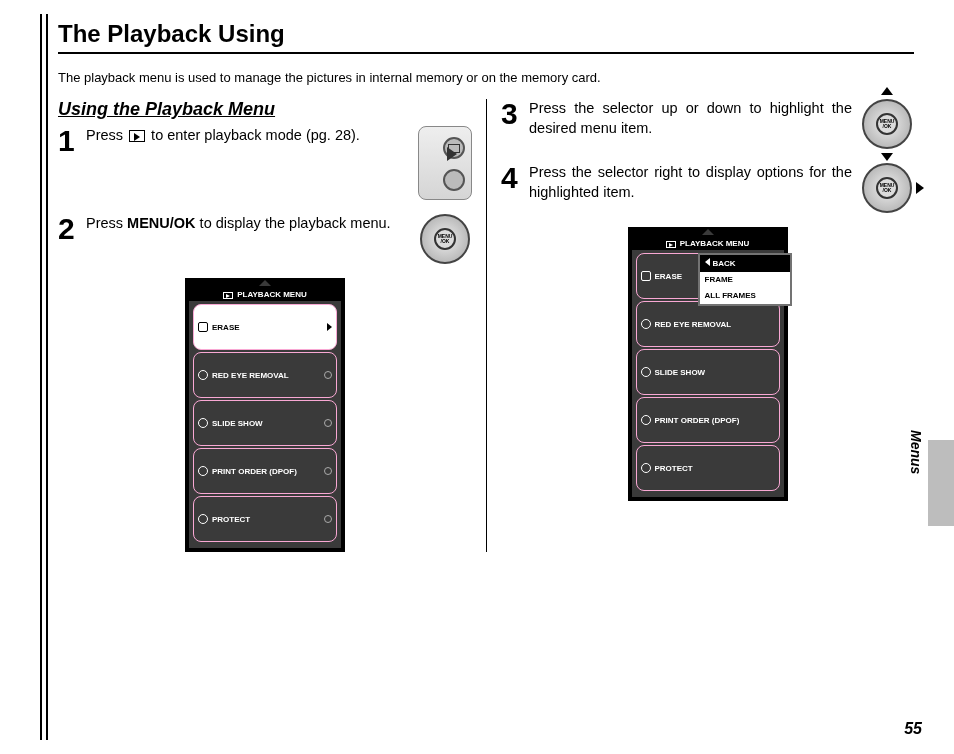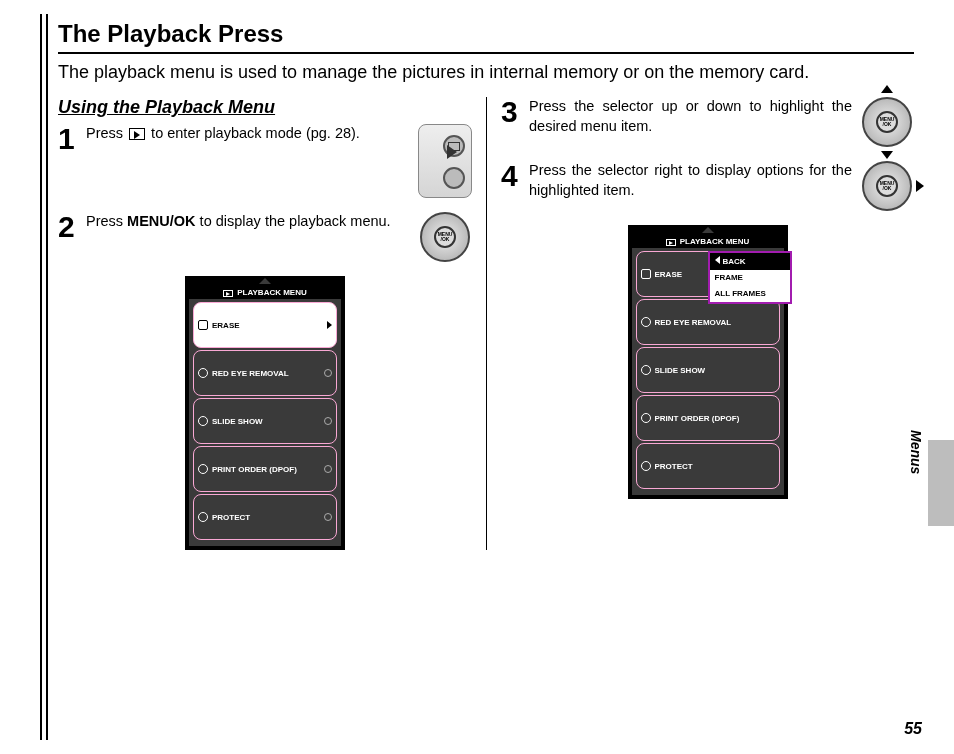--- a/index.html
+++ b/index.html
@@ -32,22 +32,22 @@
     width:2px; background:#000;
   }
   h1.title {
     font-size: 24px;
     font-weight: 700;
     margin: 0 0 4px 8px;
     padding-bottom: 4px;
     border-bottom: 2px solid #000;
   }
   .intro {
-    font-size: 18px;
-    margin: 8px 0 14px 8px;
+    font-size: 13px;
+    margin: 16px 0 14px 8px;
   }
   .columns {
     display: flex;
     gap: 0;
     margin-left: 8px;
   }
   .col {
     width: 50%;
     padding-right: 14px;
   }
@@ -159,21 +159,21 @@
   .menu .row .lbl{flex:1;white-space:nowrap;overflow:hidden;}
   .menu .row .arr{width:0;height:0;border-left:5px solid currentColor;border-top:4px solid transparent;border-bottom:4px solid transparent;}
   .menu .row .cir{width:8px;height:8px;border:1px solid #aaa;border-radius:50%;}
   .menu .peak{height:6px;position:relative;}
   .menu .peak::after{content:"";position:absolute;left:50%;top:-2px;transform:translateX(-50%);border-bottom:6px solid #3a3a3a;border-left:6px solid transparent;border-right:6px solid transparent;}
 
   
   .menu2-wrap{position:relative;width:160px;margin:10px auto 0;}
   .submenu{
     position:absolute;right:-4px;top:26px;
-    width:84px;border:2px solid #a21caf;background:#fff;color:#000;
+    width:94px;border:2px solid #737373;background:#fff;color:#000;
     font-size:8px;font-weight:700;z-index:2;
   }
   .submenu .srow{padding:3px 5px;border-bottom:1px solid rgba(0,0,0,0);}
   .submenu .srow.sel{background:#000;color:#fff;}
   .submenu .srow .sarr{display:inline-block;border-right:5px solid currentColor;border-top:4px solid transparent;border-bottom:4px solid transparent;margin-right:3px;}
 
   
   .sidetab{
     position:absolute;
     right:0;top:440px;
@@ -194,21 +194,21 @@
     right:32px;bottom:16px;
     font-style:italic;font-weight:800;font-size:16px;
   }
 </style>
 </head>
 <body>
 
 <div class="page">
   <div class="side-rule"></div>
 
-  <h1 class="title">The Playback Press</h1>
+  <h1 class="title">The Playback Using</h1>
   <div class="intro">The playback menu is used to manage the pictures in internal memory or on the memory card.</div>
 
   <div class="columns">
 
     <div class="col">
       <h2 class="sub">Using the Playback Menu</h2>
 
       <div class="step">
         <div class="num">1</div>
         <div class="text">

